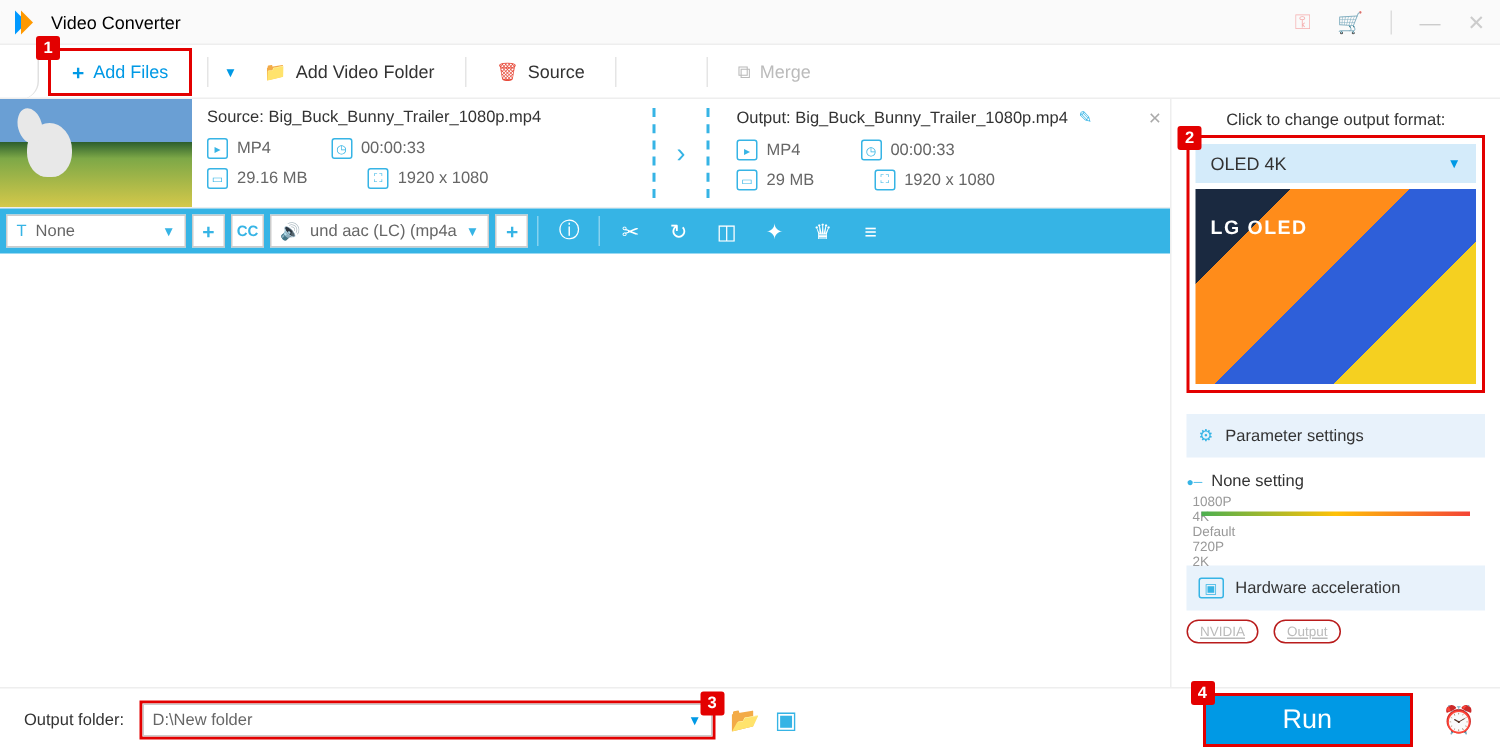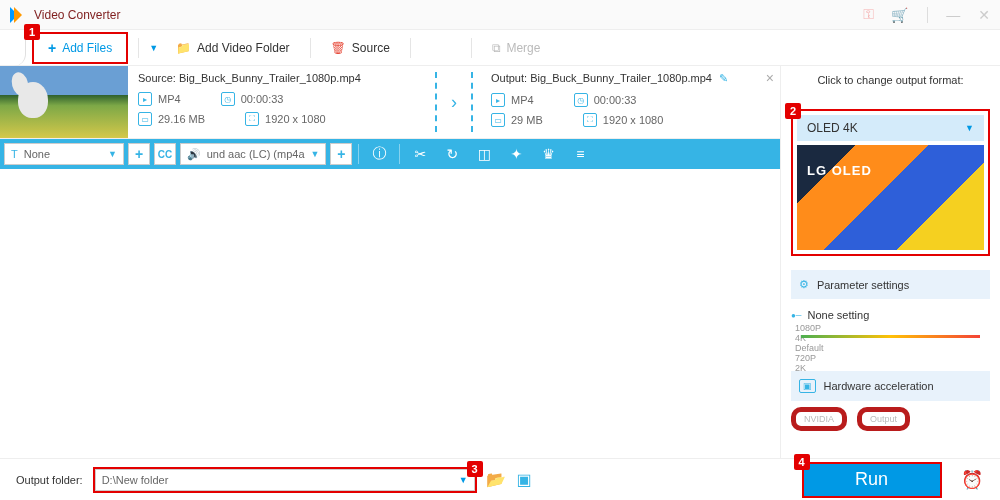--- a/index.html
+++ b/index.html
@@ -2,21 +2,21 @@
 <html><head>
 <meta charset="utf-8">
 <style>
 * { box-sizing: border-box; margin: 0; padding: 0; font-family: Arial, sans-serif; }
 body { background: #f0f0f0; display: flex; justify-content: center; align-items: center; min-height: 500px; }
 .window { width: 1000px; height: 500px; background: #fff; box-shadow: 0 4px 20px rgba(0,0,0,0.15); display: flex; flex-direction: column; position: relative; }
 .titlebar { height: 30px; display: flex; align-items: center; padding: 0 10px; background: #fafafa; border-bottom: 1px solid #eee; }
 .logo { width: 16px; height: 16px; margin-right: 8px; position: relative; }
 .logo::before { content: ''; position: absolute; width: 0; height: 0; border-left: 8px solid #0099ff; border-top: 8px solid transparent; border-bottom: 8px solid transparent; left: 0; top: 0; }
 .logo::after { content: ''; position: absolute; width: 0; height: 0; border-left: 8px solid #ff9900; border-top: 8px solid transparent; border-bottom: 8px solid transparent; left: 4px; top: 0; }
-.title-text { font-size: 12px; color: #7f1d1d; }
+.title-text { font-size: 12px; color: #000000; }
 .titlebar-right { margin-left: auto; display: flex; gap: 18px; align-items: center; color: #ccc; font-size: 14px; }
 .titlebar-icon { cursor: pointer; }
 .toolbar { height: 36px; display: flex; align-items: center; padding: 0 10px; border-bottom: 1px solid #eee; gap: 4px; }
 .curve-tab { width: 16px; height: 36px; border-right: 1px solid #e0e0e0; border-radius: 0 0 12px 0; margin-right: 2px; }
 .toolbar-btn { display: flex; align-items: center; gap: 6px; padding: 4px 10px; font-size: 12px; color: #0099e5; cursor: pointer; }
 .toolbar-btn.dark { color: #333; }
 .toolbar-btn.muted { color: #bbb; }
 .toolbar-sep { width: 1px; height: 20px; background: #e5e5e5; margin: 0 6px; }
 .caret-down { font-size: 9px; color: #0099e5; margin-right: 4px; }
 .red-box { border: 2px solid #e30000; position: relative; }
@@ -37,36 +37,36 @@
 .arrow-mid { color: #36b4e5; font-size: 18px; align-self: center; margin: 0 -4px; }
 .close-x { position: absolute; top: 4px; right: 6px; color: #aaa; font-size: 14px; cursor: pointer; }
 .edit-pen { color: #36b4e5; font-size: 11px; margin-left: 4px; }
 .action-bar { height: 30px; background: #36b4e5; display: flex; align-items: center; padding: 0 4px; gap: 4px; }
 .dd { height: 22px; background: #fff; border: 1px solid #ccc; display: flex; align-items: center; padding: 0 6px; font-size: 11px; color: #666; gap: 6px; min-width: 100px; }
 .dd .arr { margin-left: auto; color: #36b4e5; font-size: 9px; }
 .sq-btn { width: 22px; height: 22px; background: #fff; border: 1px solid #ccc; display: flex; align-items: center; justify-content: center; color: #36b4e5; font-size: 14px; font-weight: bold; cursor: pointer; }
 .tool-icon { width: 28px; height: 28px; display: flex; align-items: center; justify-content: center; color: #fff; cursor: pointer; font-size: 14px; }
 .sep-bar { width: 1px; height: 20px; background: rgba(255,255,255,0.4); margin: 0 2px; }
 .side { width: 220px; border-left: 1px solid #eee; padding: 8px 10px; display: flex; flex-direction: column; font-size: 11px; }
-.side-title { text-align: center; color: #333; margin-bottom: 23px; font-size: 11px; }
+.side-title { text-align: center; color: #333; margin-bottom: 4px; font-size: 11px; }
 .format-box { border: 2px solid #e30000; position: relative; padding: 4px; }
 .format-dd { background: #d4ebfa; padding: 6px 10px; display: flex; align-items: center; font-size: 12px; color: #333; margin-bottom: 4px; }
 .format-dd .arr { margin-left: auto; color: #0099e5; font-size: 9px; }
-.tv-preview { height: 105px; background: linear-gradient(135deg, #1a2940 0%, #1a2940 20%, #ff8c1a 20%, #ff8c1a 45%, #2e5fd9 45%, #2e5fd9 70%, #f5d020 70%, #f5d020 100%); position: relative; display: flex; align-items: center; }
+.tv-preview { height: 130px; background: linear-gradient(135deg, #1a2940 0%, #1a2940 20%, #ff8c1a 20%, #ff8c1a 45%, #2e5fd9 45%, #2e5fd9 70%, #f5d020 70%, #f5d020 100%); position: relative; display: flex; align-items: center; }
 .tv-label { position: absolute; top: 18px; left: 10px; color: #fff; font-size: 13px; font-weight: bold; letter-spacing: 1px; }
 .param-btn { background: #e8f2fb; padding: 8px; display: flex; align-items: center; gap: 8px; margin-top: 14px; font-size: 11px; color: #333; cursor: pointer; }
 .quick-label { margin-top: 10px; display: flex; align-items: center; gap: 6px; font-size: 11px; color: #333; }
 .quick-slider { margin-top: 6px; position: relative; height: 36px; }
 .slider-track { height: 3px; background: linear-gradient(to right, #4caf50 0%, #ffc107 50%, #f44336 100%); position: absolute; top: 8px; left: 10px; right: 10px; }
 .slider-labels { display: flex; justify-content: space-between; font-size: 9px; color: #999; padding: 0 4px; flex-direction: column; }
 .slider-labels.top { position: absolute; top: -4px; left: 0; right: 0; }
 .slider-labels.bot { position: absolute; top: 16px; left: 0; right: 0; }
 .hw-box { background: #e8f2fb; padding: 8px; display: flex; align-items: center; gap: 8px; margin-top: 8px; font-size: 11px; color: #333; }
 .hw-icons { display: flex; gap: 10px; margin-top: 6px; font-size: 9px; color: #bbb; align-items: center; }
-.hw-icons > span { border: 5px solid #b91c1c; border-radius: 10px; padding: 2px 8px; }
+.hw-icons > span { border: 1px solid #b91c1c; border-radius: 10px; padding: 2px 8px; text-decoration: underline; }
 .footer { height: 42px; border-top: 1px solid #eee; display: flex; align-items: center; padding: 0 16px; gap: 10px; }
 .footer-label { font-size: 11px; color: #333; }
 .path-input { flex: 0 0 380px; height: 22px; border: 1px solid #ccc; display: flex; align-items: center; padding: 0 6px; font-size: 11px; color: #666; position: relative; }
 .path-input .arr { margin-left: auto; color: #0099e5; font-size: 9px; }
 .footer-icon { color: #36b4e5; font-size: 16px; cursor: pointer; }
 .run-btn { width: 140px; height: 36px; background: #0099e5; color: #fff; font-size: 18px; font-weight: 500; display: flex; align-items: center; justify-content: center; cursor: pointer; margin-left: auto; position: relative; }
 .clock-icon { color: #36b4e5; font-size: 18px; margin-left: 10px; cursor: pointer; }
 </style>
 </head>
 <body>

